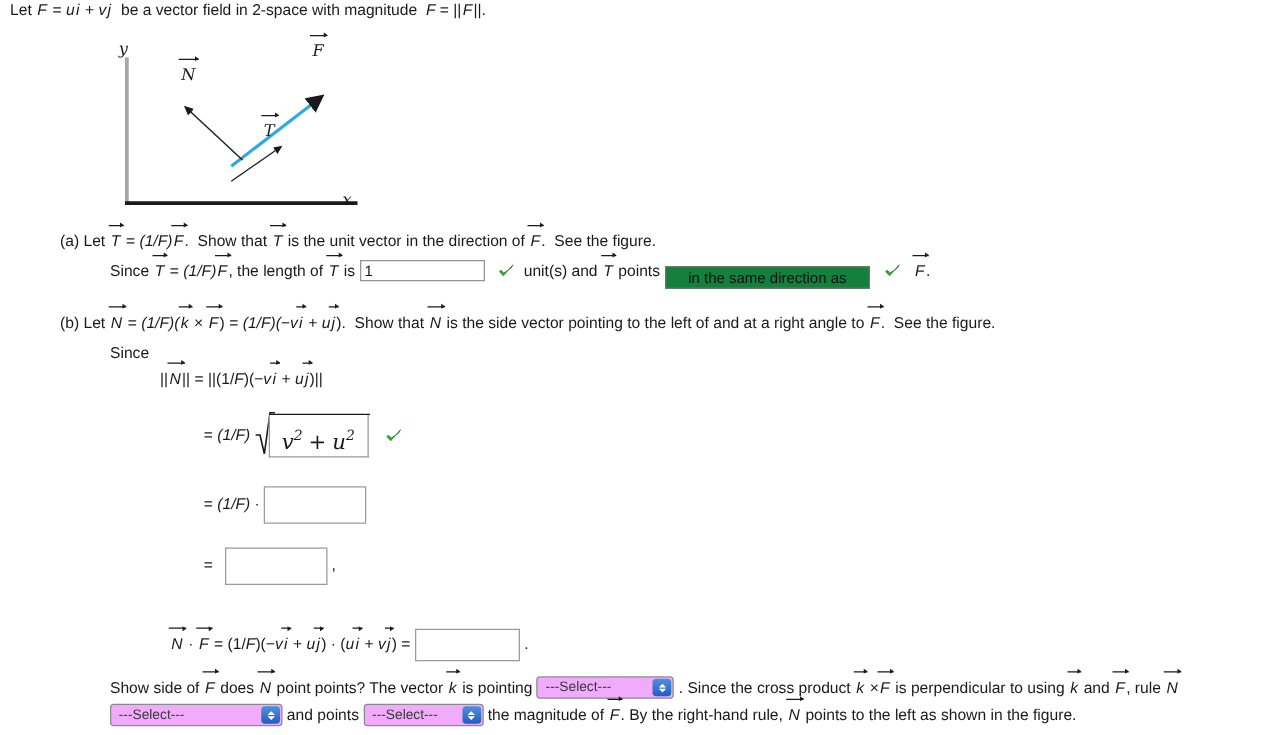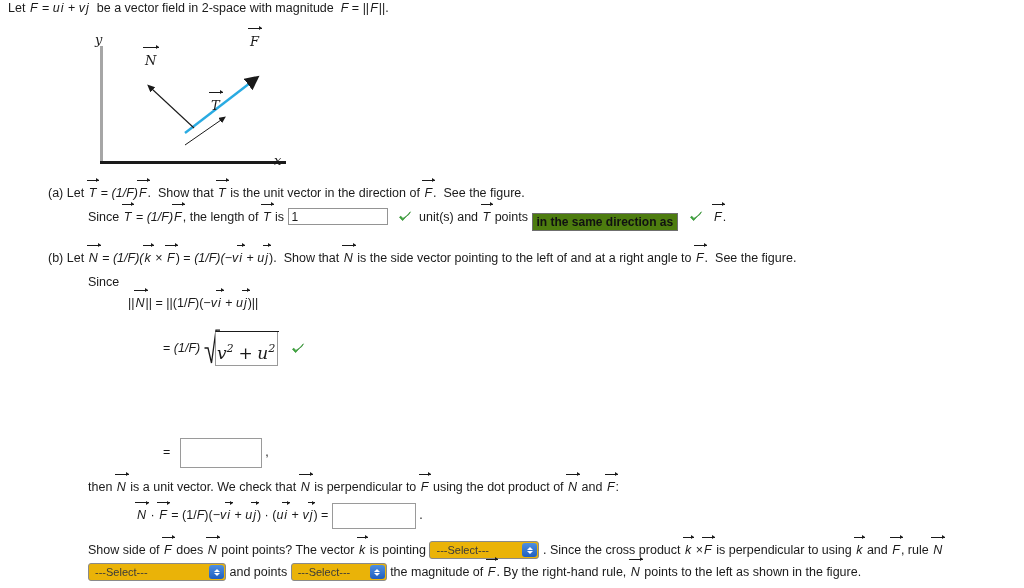--- a/index.html
+++ b/index.html
@@ -84,21 +84,21 @@
     box-sizing:border-box;
     border:1px solid #9a9a9a;
     background:#ffffff;
     vertical-align:middle;
   }
   .selbox{
     display:inline-block;
     box-sizing:border-box;
     border:1px solid #8a8a8a;
     border-radius:3px;
-    background:#eab308;
+    background:#f0abfc;
     height:18px;
     position:relative;
     vertical-align:-5px;
     padding:1px 22px 1px 6px;
     font-size:11px;
     color:#3a3a3a;
     line-height:15px;
     white-space:nowrap;
     overflow:hidden;
   }
@@ -110,29 +110,28 @@
     display:flex;flex-direction:column;align-items:center;justify-content:center;
   }
   .selbox .arrowbtn i{display:block;width:0;height:0;}
   .selbox .arrowbtn i.up{border-left:3px solid transparent;border-right:3px solid transparent;border-bottom:3.5px solid #ffffff;margin-bottom:1px;}
   .selbox .arrowbtn i.dn{border-left:3px solid transparent;border-right:3px solid transparent;border-top:3.5px solid #ffffff;}
 
   .filledsel{
     display:inline-block;
     box-sizing:border-box;
     border:1px solid #6f6f6f;
-    background:#4d7c0f;
+    background:#15803d;
     height:18px;
-    padding:1px 4px;
+    padding:1px 18px;
     font-size:12px;
     line-height:15px;
     color:#111;
     vertical-align:-5px;
     white-space:nowrap;
-    font-weight:bold;
   }
   .check{
     display:inline-block;
     width:14px;height:14px;
     vertical-align:-3px;
     position:relative;
   }
 
   
   .radical{display:inline-block;vertical-align:middle;position:relative;white-space:nowrap;}
@@ -276,52 +275,46 @@
   </div>
 
   <div id="eq2" class="line">
     <span>=</span>
     <span class="ital">(1/F)</span>
     <span class="radical">
       <span class="radsym">
         <svg width="16" height="38" viewBox="0 0 16 38" style="position:absolute;left:0;bottom:0;">
           <path d="M0.5,20 L4,20 L7.5,35 L12,2.2 L16,2.2" fill="none" stroke="#1a1a1a" stroke-width="1.3"></path>
         </svg>
-      </span><span class="radbody" style="width:63px;height:34px;line-height:34px;text-align:center;position:relative;left:-3px;">
+      </span><span class="radbody" style="width:80px;height:34px;line-height:34px;text-align:center;position:relative;left:-3px;">
         <span class="radbar" style="left:0;right:-2px;width:calc(100% + 2px);top:-1px;"></span>
         <span style="font-size:17px;"><span class="mathi">v</span><sup class="sm">2</sup> <span style="font-family:'DejaVu Serif',serif;font-style:normal;">+</span> <span class="mathi">u</span><sup class="sm">2</sup></span>
       </span>
     </span>
     &nbsp;
     <span class="check" style="vertical-align:middle;">
       <svg width="14" height="14" viewBox="0 0 14 14">
           <path d="M1.5,7.2 L4.6,10.6 L12.4,1.8 L10.8,4.6 L4.9,8.4 L2.8,6.2 z" fill="#3aa83a" stroke="#2e8b2e" stroke-width="0.7" stroke-linejoin="round"></path>
         </svg>
     </span>
   </div>
 
+  <div id="eq3" class="line">
+    <span>=</span>
+    <span class="ital">(1/F)</span>
+    <span>·</span>
+    <span class="bigbox" style="width:82px;height:30px;"></span>
+  </div>
 
   <div id="eq4" class="line">
     <span>=</span>
     <span class="bigbox" style="width:82px;height:30px;margin-left:6px;"></span>
     <span>,</span>
   </div>
 
-  <div id="then-line" class="line">
-    <span>then</span>
-    <span class="vec">N</span>
-    <span>is a unit vector. We check that</span>
-    <span class="vec">N</span>
-    <span>is perpendicular to</span>
-    <span class="vec">F</span>
-    <span>using the dot product of</span>
-    <span class="vec">N</span>
-    <span>and</span>
-    <span class="vec">F</span><span>:</span>
-  </div>
 
   <div id="eq5" class="line">
     <span class="vec">N</span>
     <span>·</span>
     <span class="vec">F</span>
     <span>=</span>
     <span class="nw">(1/<span class="ital">F</span>)(−<span class="ital">v</span><span class="vec">i</span> + <span class="ital">u</span><span class="vec">j</span>) · (<span class="ital">u</span><span class="vec">i</span> + <span class="ital">v</span><span class="vec">j</span>)</span>
     <span>=</span>
     <span class="bigbox" style="width:84px;height:26px;"></span>
     <span>.</span>

